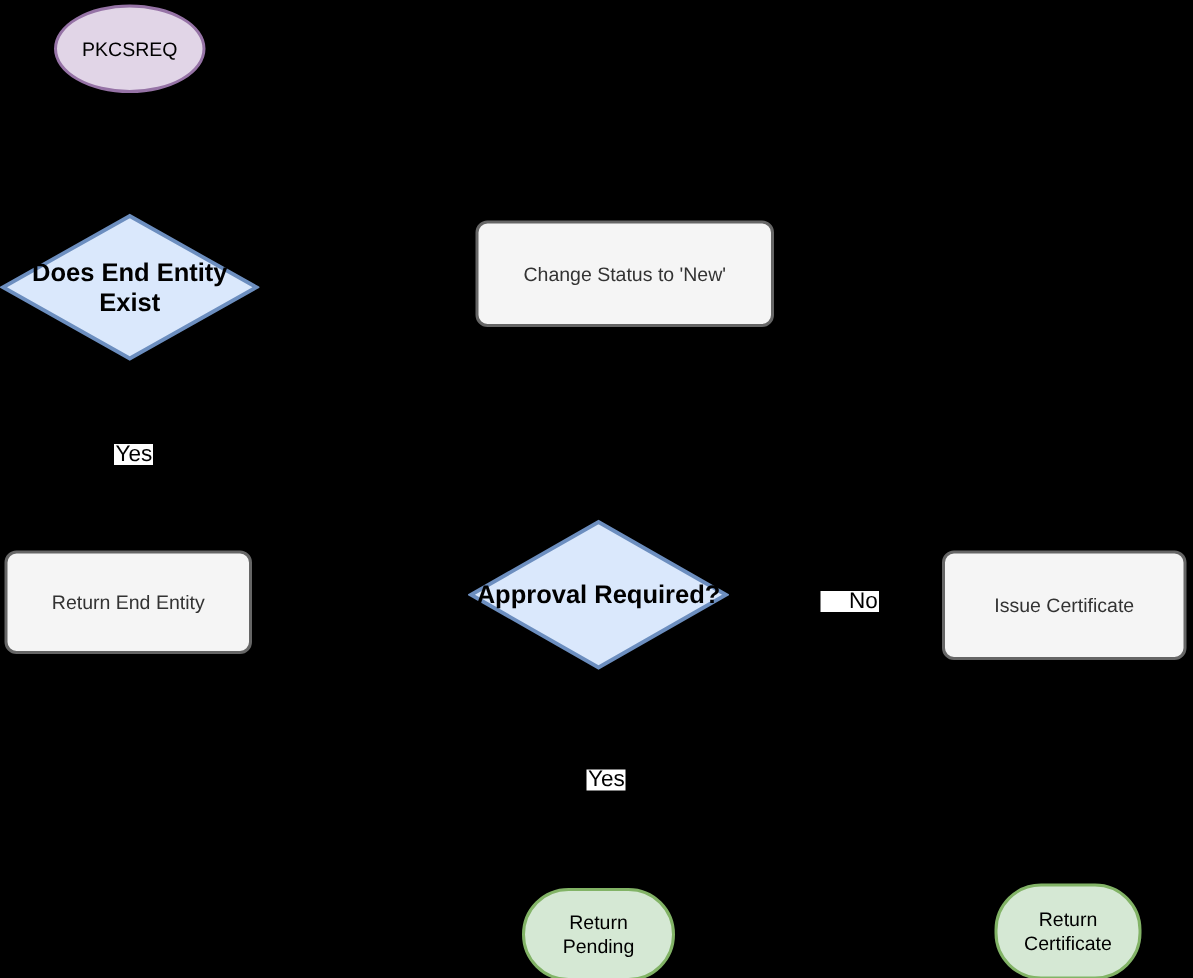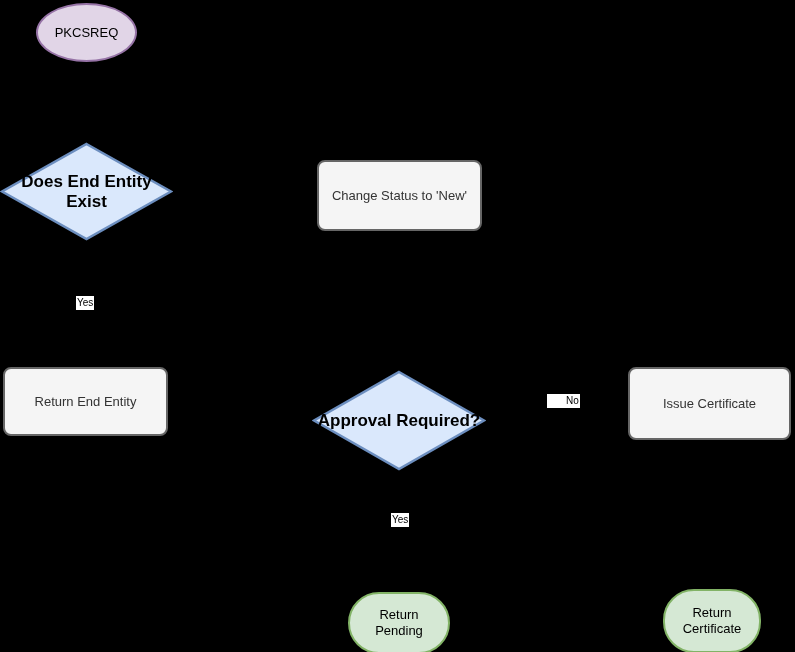--- a/index.html
+++ b/index.html
@@ -54,21 +54,21 @@
     justify-content: center;
     text-align: center;
     font-weight: bold;
     font-size: 17px;
     color: #000;
   }
   .edge-label {
     position: absolute;
     background: #FFFFFF;
     color: #000;
-    font-size: 10px;
+    font-size: 15px;
     line-height: 14px;
     padding: 0 1px;
     white-space: nowrap;
   }
 </style>
 </head>
 <body>
 
 <div id="canvas">
 
@@ -76,31 +76,31 @@
     <span>PKCSREQ</span>
   </div>
 
   <div class="diamond-wrap" style="left:0px; top:142px; width:173px; height:99px;">
     <svg width="173" height="99" viewBox="0 0 173 99">
       <polygon points="86.5,2 171,49.5 86.5,97 2,49.5" stroke-width="2.5" fill="#DAE8FC" stroke="#6C8EBF"></polygon>
     </svg>
     <div class="diamond-label">Does End Entity Exist</div>
   </div>
 
-  <div class="node process" style="left:317px; top:160px; width:165px; height:71px;">
+  <div class="node process" style="left:317px; top:147px; width:199px; height:71px;">
     <span>Change Status to 'New'</span>
   </div>
 
   <div class="edge-label" style="left:76px; top:296px;">Yes</div>
 
   <div class="node process" style="left:3px; top:367px; width:165px; height:69px;">
     <span>Return End Entity</span>
   </div>
 
-  <div class="diamond-wrap" style="left:312px; top:370px; width:174px; height:101px;">
+  <div class="diamond-wrap" style="left:312px; top:346px; width:174px; height:101px;">
     <svg width="174" height="101" viewBox="0 0 174 101">
       <polygon points="87,2 172,50.5 87,99 2,50.5" stroke-width="2.5" fill="#DAE8FC" stroke="#6C8EBF"></polygon>
     </svg>
     <div class="diamond-label">Approval Required?</div>
   </div>
 
   <div class="edge-label" style="left:547px; top:394px;padding-left:19px;">No</div>
 
   <div class="node process" style="left:628px; top:367px; width:163px; height:73px;">
     <span>Issue Certificate</span>

